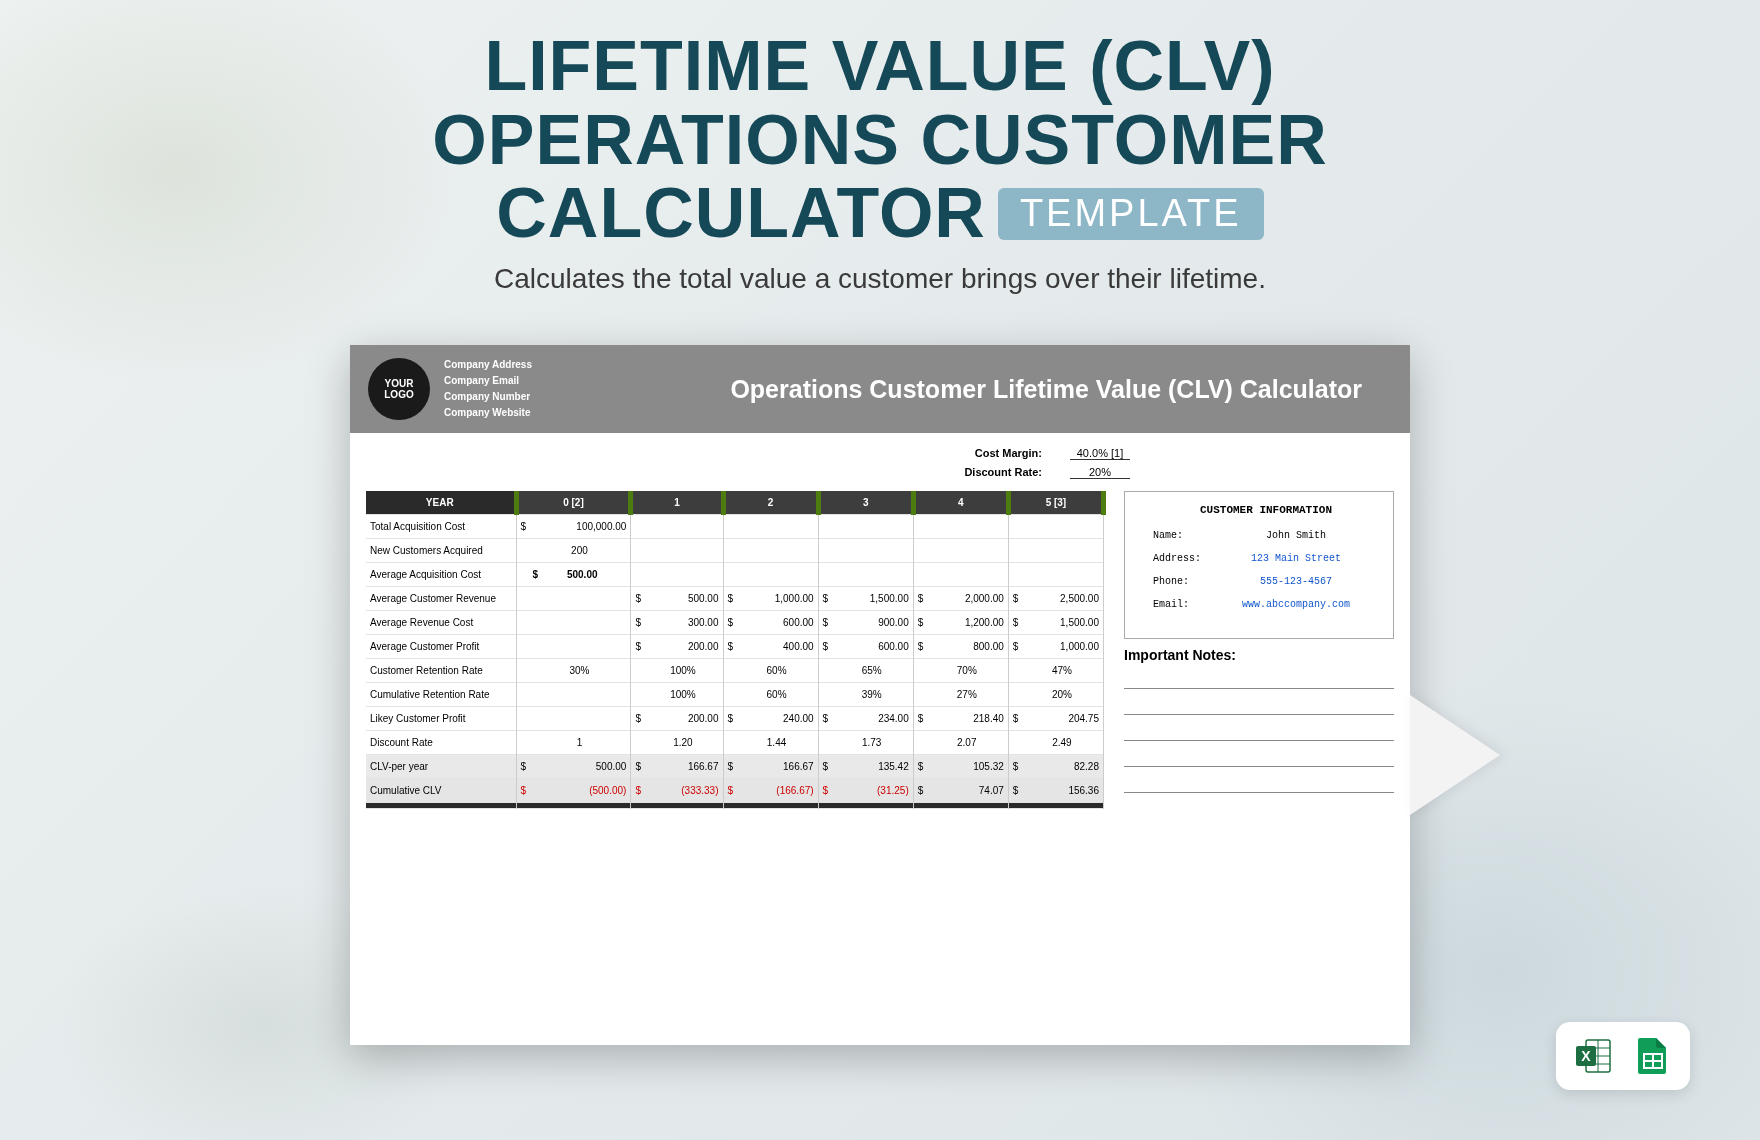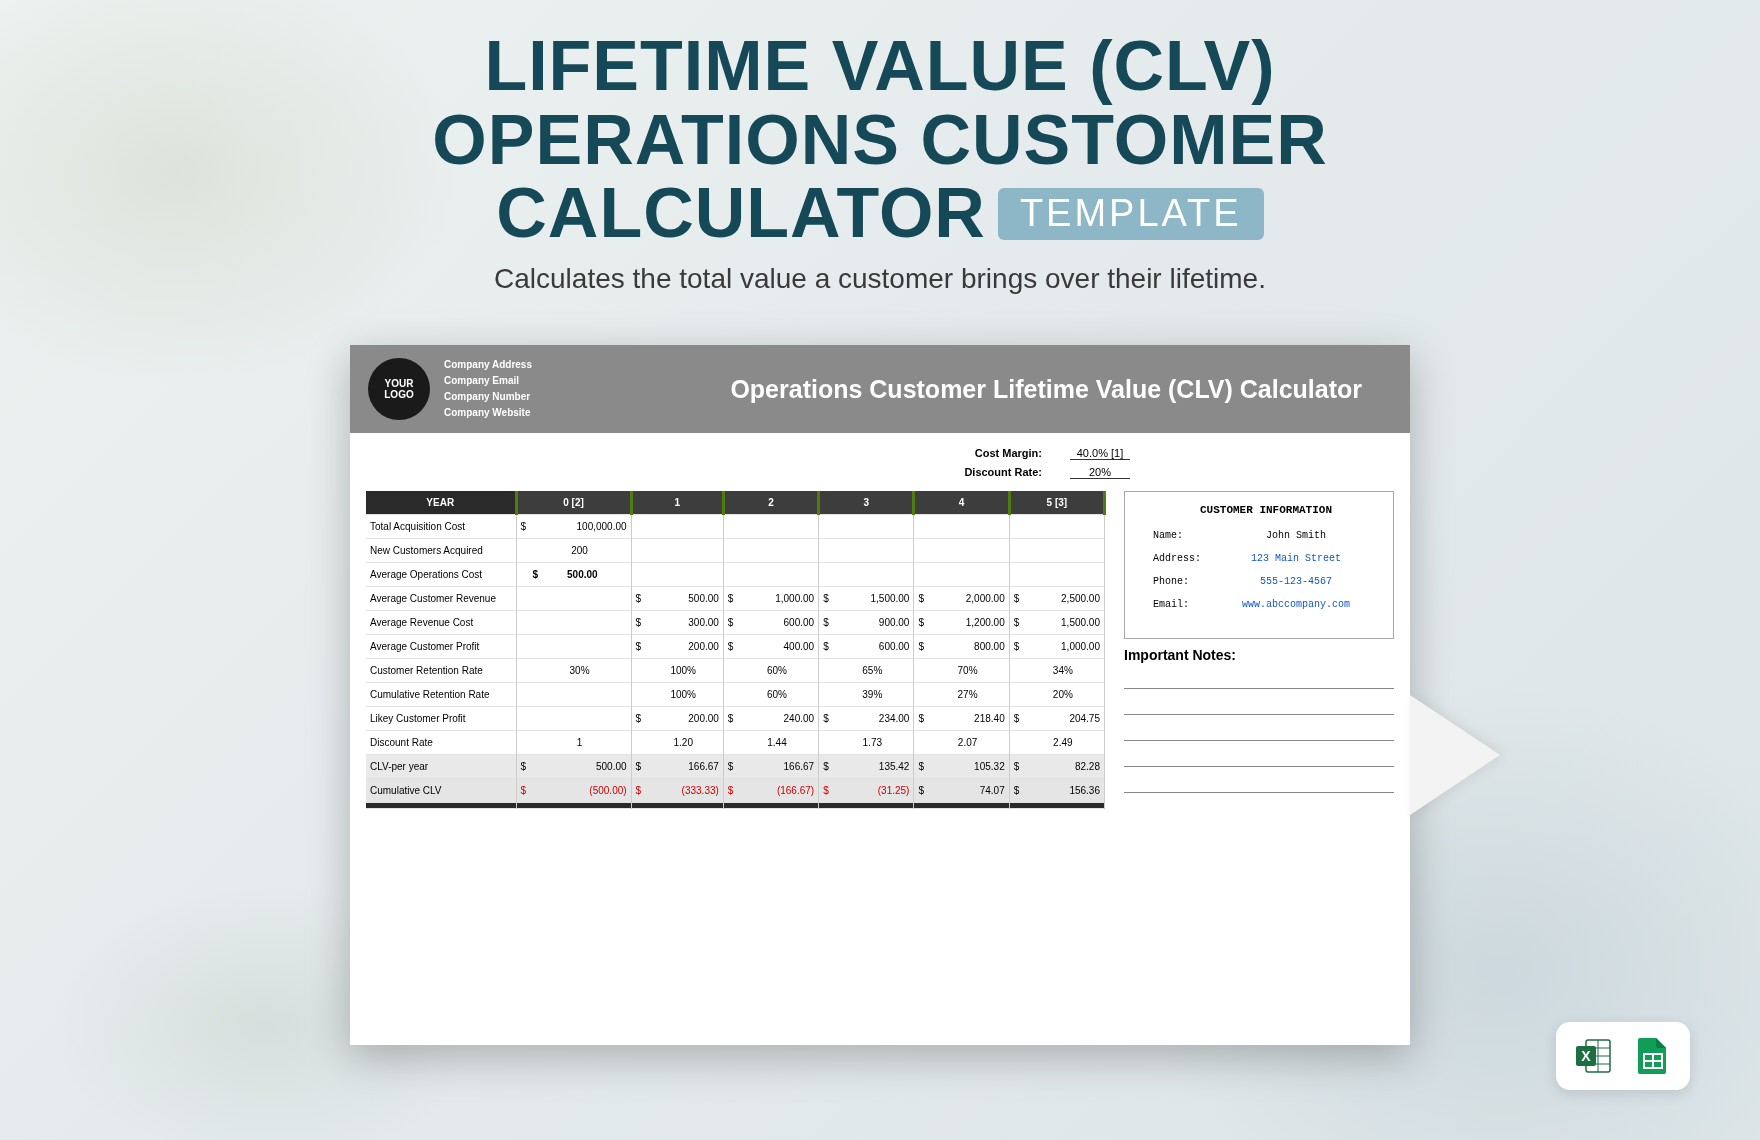--- a/index.html
+++ b/index.html
@@ -114,21 +114,21 @@
     gap: 18px;
     align-items: flex-start;
   }
   .calc-table {
     border-collapse: collapse;
     font-size: 10px;
     width: 740px;
   }
   .calc-table th {
     background: #3d3d3d; color: #fff; text-align: center;
-    padding: 6px 4px; font-size: 10px; border-right: 3px solid #4d7c0f;
+    padding: 6px 4px; font-size: 10px; border-right: 5px solid #4d7c0f;
   }
   .calc-table th.year-head { background: #2a2a2a; width: 150px; text-align: center; }
   .calc-table td {
     padding: 6px 4px; border-right: 1px solid #ccc; border-bottom: 0;
     text-align: right; white-space: nowrap;
   }
   .calc-table td.label { text-align: left; font-weight: 400; padding-left: 4px; width: 150px; }
   .calc-table tr { border-bottom: 1px solid #e3e3e3; }
   .calc-table td .cur { float: left; }
   .calc-table .center { text-align: center; padding-left: 16px; }
@@ -233,21 +233,21 @@
           <tr>
             <td class="label">New Customers Acquired</td>
             <td class="center">200</td>
             <td class="center"></td>
             <td class="center"></td>
             <td class="center"></td>
             <td class="center"></td>
             <td class="center"></td>
           </tr>
           <tr>
-            <td class="label">Average Operations Cost</td>
+            <td class="label">Average Acquisition Cost</td>
             <td class="center bold"><span class="cur">$</span><span>500.00</span></td>
             <td class="center"></td>
             <td class="center"></td>
             <td class="center"></td>
             <td class="center"></td>
             <td class="center"></td>
           </tr>
           <tr>
             <td class="label">Average Customer Revenue</td>
             <td></td>
@@ -275,21 +275,21 @@
             <td><span class="cur">$</span><span>800.00</span></td>
             <td><span class="cur">$</span><span>1,000.00</span></td>
           </tr>
           <tr>
             <td class="label">Customer Retention Rate</td>
             <td class="center">30%</td>
             <td class="center">100%</td>
             <td class="center">60%</td>
             <td class="center">65%</td>
             <td class="center">70%</td>
-            <td class="center">34%</td>
+            <td class="center">47%</td>
           </tr>
           <tr>
             <td class="label">Cumulative Retention Rate</td>
             <td class="center"></td>
             <td class="center">100%</td>
             <td class="center">60%</td>
             <td class="center">39%</td>
             <td class="center">27%</td>
             <td class="center">20%</td>
           </tr>

